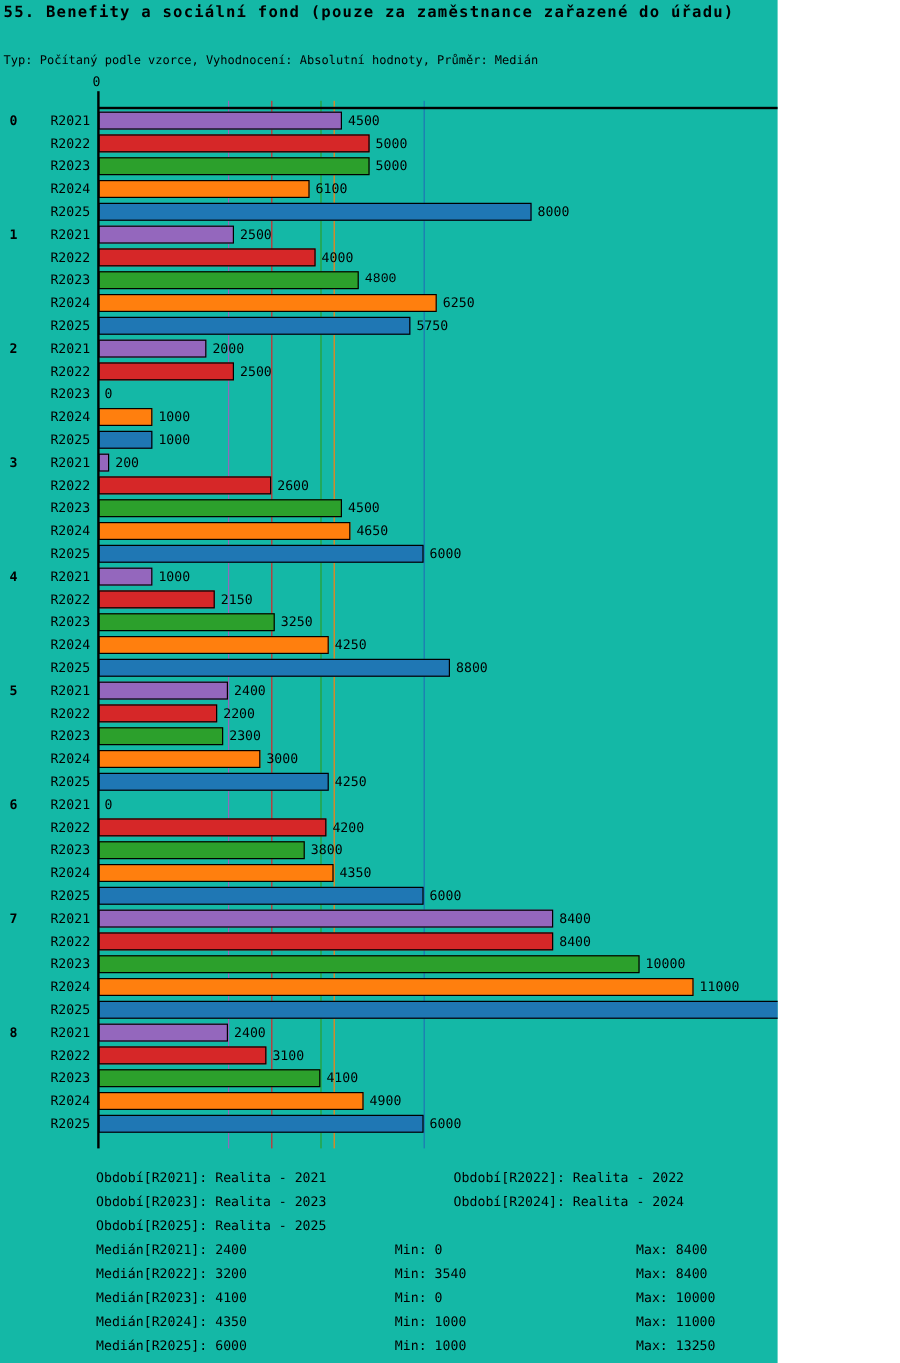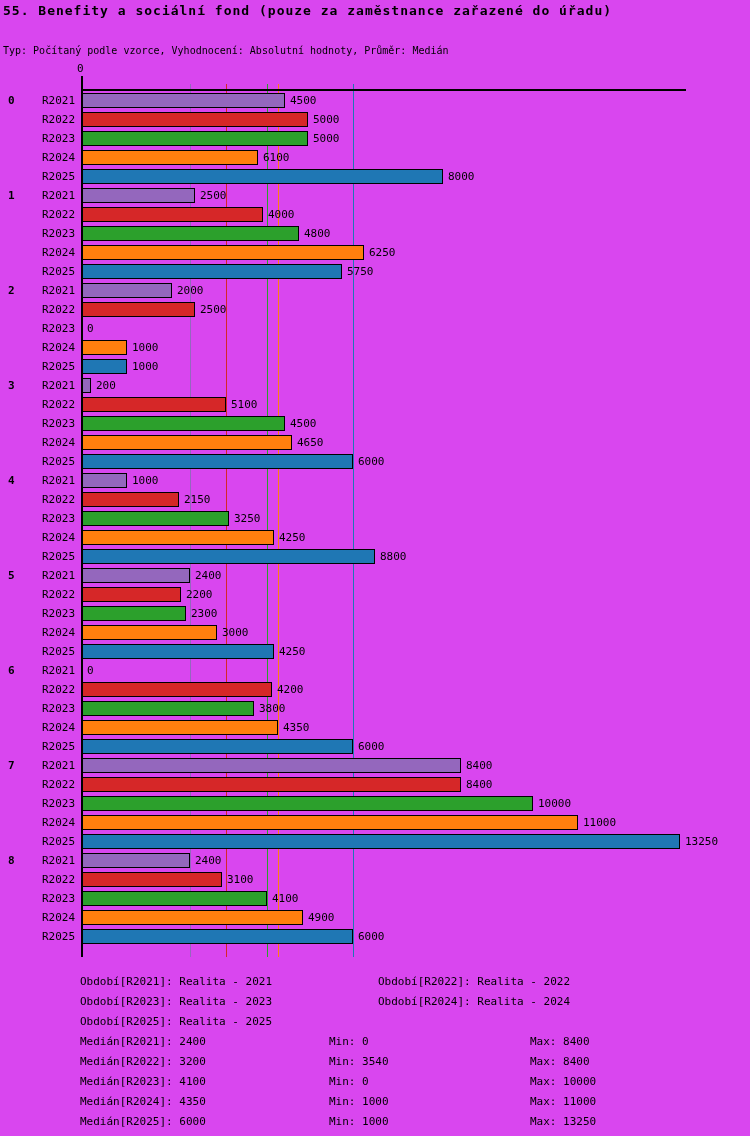--- a/index.html
+++ b/index.html
@@ -1,17 +1,17 @@
 <!DOCTYPE html>
 <html><head>
 <meta charset="utf-8">
 <style>
   html,body { margin:0; padding:0; background:#fff; }
   .page {
-    position:relative; width:750px; height:1136px; background:#d946ef;
+    position:relative; width:648px; height:1136px; background:#14b8a6;
     font-family:"DejaVu Sans Mono", monospace; color:#000; overflow:hidden;
   }
   .title    { position:absolute; left:3px; top:3px;  font-size:13px; font-weight:bold; letter-spacing:1px; white-space:nowrap; }
   .subtitle { position:absolute; left:3px; top:24px; font-size:13px; font-weight:bold; letter-spacing:1px; white-space:nowrap; }
   .meta     { position:absolute; left:3px; top:45px; font-size:10px; white-space:nowrap; }
   .axis-origin { position:absolute; left:77px; top:62px; font-size:11px; }
   #plot { position:absolute; left:0; top:0; width:750px; height:970px; }
   .axis-h { position:absolute; background:#000; height:2px; z-index:2; }
   .axis-v { position:absolute; background:#000; width:2px;  z-index:2; }
   .median-line { position:absolute; width:1px; z-index:0; }
@@ -60,21 +60,21 @@
       <div class="lab" style="left: 448px; top: 170px;">8000</div>
       <div class="lab grp" style="left: 8px; top: 189px;">1</div>
       <div class="lab" style="left: 42px; top: 189px;">R2021</div>
       <div class="bar" style="left: 82px; top: 188px; width: 113px; height: 15px; background: rgb(148, 103, 189);"></div>
       <div class="lab" style="left: 200px; top: 189px;">2500</div>
       <div class="lab" style="left: 42px; top: 208px;">R2022</div>
       <div class="bar" style="left: 82px; top: 207px; width: 181px; height: 15px; background: rgb(214, 39, 40);"></div>
       <div class="lab" style="left: 268px; top: 208px;">4000</div>
       <div class="lab" style="left: 42px; top: 227px;">R2023</div>
       <div class="bar" style="left: 82px; top: 226px; width: 217px; height: 15px; background: rgb(44, 160, 44);"></div>
-      <div class="lab" style="left: 304px; top: 227px;">4800</div>
+      <div class="lab" style="left: 304px; top: 227px; font-family: Liberation Mono, monospace;">4800</div>
       <div class="lab" style="left: 42px; top: 246px;">R2024</div>
       <div class="bar" style="left: 82px; top: 245px; width: 282px; height: 15px; background: rgb(255, 127, 14);"></div>
       <div class="lab" style="left: 369px; top: 246px;">6250</div>
       <div class="lab" style="left: 42px; top: 265px;">R2025</div>
       <div class="bar" style="left: 82px; top: 264px; width: 260px; height: 15px; background: rgb(31, 119, 180);"></div>
       <div class="lab" style="left: 347px; top: 265px;">5750</div>
       <div class="lab grp" style="left: 8px; top: 284px;">2</div>
       <div class="lab" style="left: 42px; top: 284px;">R2021</div>
       <div class="bar" style="left: 82px; top: 283px; width: 90px; height: 15px; background: rgb(148, 103, 189);"></div>
       <div class="lab" style="left: 177px; top: 284px;">2000</div>
@@ -88,21 +88,21 @@
       <div class="lab" style="left: 132px; top: 341px;">1000</div>
       <div class="lab" style="left: 42px; top: 360px;">R2025</div>
       <div class="bar" style="left: 82px; top: 359px; width: 45px; height: 15px; background: rgb(31, 119, 180);"></div>
       <div class="lab" style="left: 132px; top: 360px;">1000</div>
       <div class="lab grp" style="left: 8px; top: 379px;">3</div>
       <div class="lab" style="left: 42px; top: 379px;">R2021</div>
       <div class="bar" style="left: 82px; top: 378px; width: 9px; height: 15px; background: rgb(148, 103, 189);"></div>
       <div class="lab" style="left: 96px; top: 379px;">200</div>
       <div class="lab" style="left: 42px; top: 398px;">R2022</div>
       <div class="bar" style="left: 82px; top: 397px; width: 144px; height: 15px; background: rgb(214, 39, 40);"></div>
-      <div class="lab" style="left: 231px; top: 398px;">5100</div>
+      <div class="lab" style="left: 231px; top: 398px;">2600</div>
       <div class="lab" style="left: 42px; top: 417px;">R2023</div>
       <div class="bar" style="left: 82px; top: 416px; width: 203px; height: 15px; background: rgb(44, 160, 44);"></div>
       <div class="lab" style="left: 290px; top: 417px;">4500</div>
       <div class="lab" style="left: 42px; top: 436px;">R2024</div>
       <div class="bar" style="left: 82px; top: 435px; width: 210px; height: 15px; background: rgb(255, 127, 14);"></div>
       <div class="lab" style="left: 297px; top: 436px;">4650</div>
       <div class="lab" style="left: 42px; top: 455px;">R2025</div>
       <div class="bar" style="left: 82px; top: 454px; width: 271px; height: 15px; background: rgb(31, 119, 180);"></div>
       <div class="lab" style="left: 358px; top: 455px;">6000</div>
       <div class="lab grp" style="left: 8px; top: 474px;">4</div>

